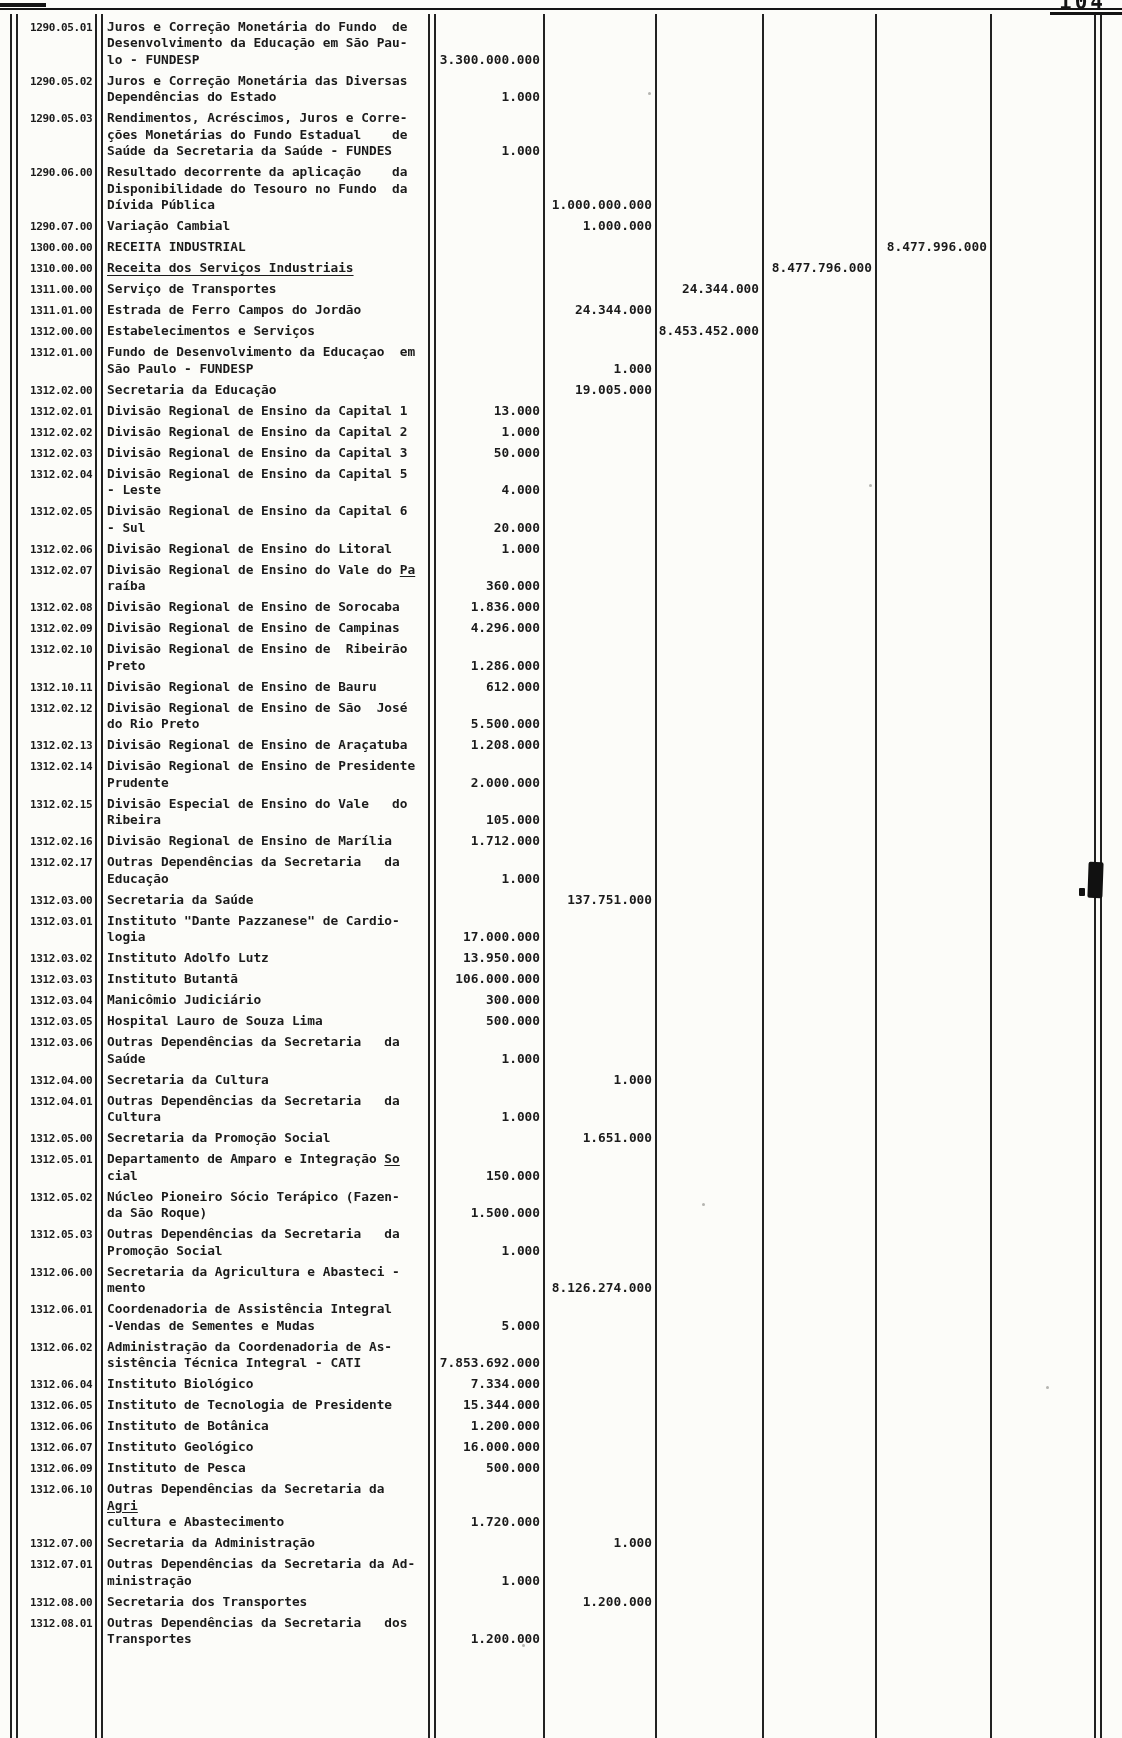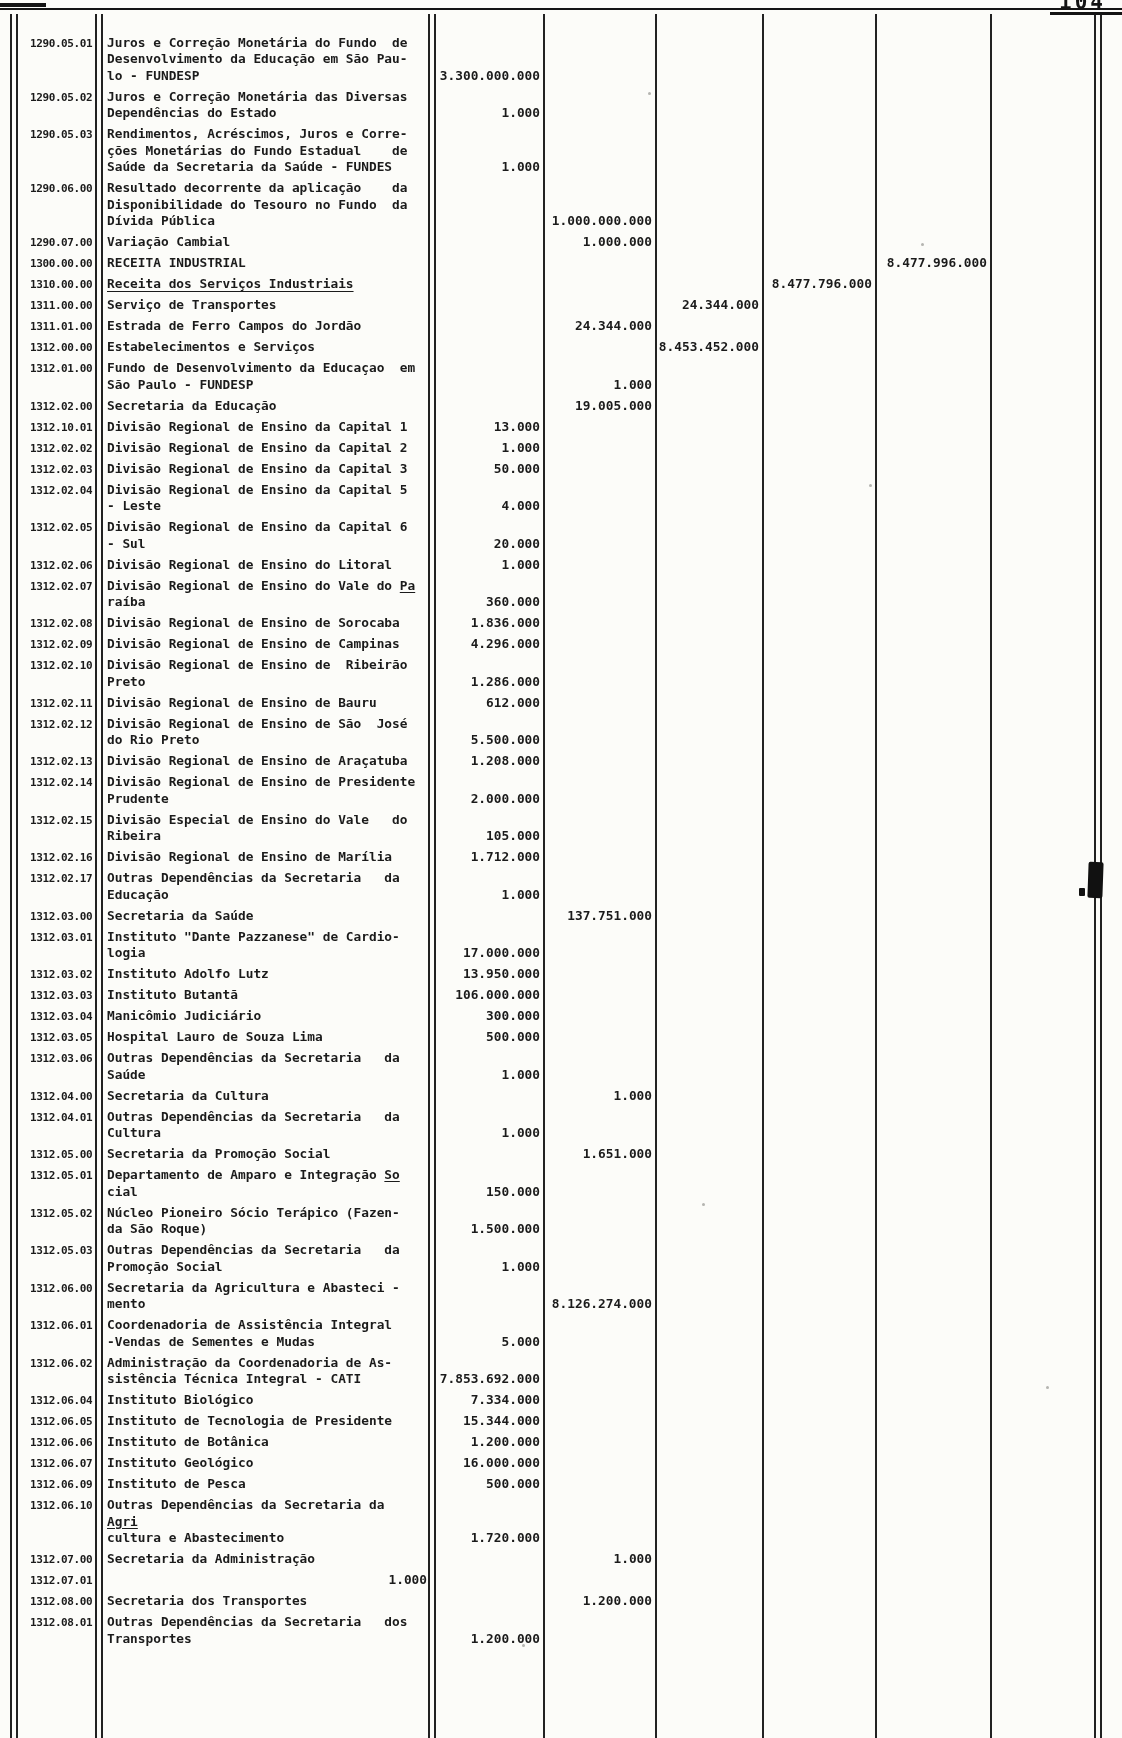--- a/index.html
+++ b/index.html
@@ -17,21 +17,21 @@
   .page-number{
     position:absolute;top:-10px;right:16px;font-size:21px;letter-spacing:3px;color:#141414;
   }
   
   .sheet{position:absolute;left:10px;top:14px;width:1092px;height:1724px;}
   .vline{position:absolute;top:0;bottom:0;background:#161616;width:2px;opacity:.95;}
   .vline.dbl{
     width:8px;background:transparent;
     border-left:2px solid #161616;border-right:2px solid #161616;box-sizing:border-box;
   }
-  .rows{position:absolute;left:0;top:16px;width:1085px;}
+  .rows{position:absolute;left:0;top:0;width:1085px;}
   .row{
     display:grid;
     grid-template-columns:85px 335px 113px 112px 107px 113px 115px 105px;
     align-items:end;
     padding-top:4.5px;
   }
   .cell{min-height:1px;}
   .code{
     font-size:11px;letter-spacing:-0.4px;padding-left:20px;align-self:start;
     white-space:nowrap;padding-top:2px;
@@ -184,21 +184,21 @@
         <div class="cell code">1312.02.00</div>
         <div class="cell desc">Secretaria da Educação</div>
         <div class="cell val"></div>
         <div class="cell val">19.005.000</div>
         <div class="cell val"></div>
         <div class="cell val"></div>
         <div class="cell val"></div>
         <div class="cell val"></div>
       </div>
       <div class="row">
-        <div class="cell code">1312.10.01</div>
+        <div class="cell code">1312.02.01</div>
         <div class="cell desc">Divisão Regional de Ensino da Capital 1</div>
         <div class="cell val">13.000</div>
         <div class="cell val"></div>
         <div class="cell val"></div>
         <div class="cell val"></div>
         <div class="cell val"></div>
         <div class="cell val"></div>
       </div>
       <div class="row">
         <div class="cell code">1312.02.02</div>
@@ -288,21 +288,21 @@
         <div class="cell desc">Divisão Regional de Ensino de  Ribeirão
 Preto</div>
         <div class="cell val">1.286.000</div>
         <div class="cell val"></div>
         <div class="cell val"></div>
         <div class="cell val"></div>
         <div class="cell val"></div>
         <div class="cell val"></div>
       </div>
       <div class="row">
-        <div class="cell code">1312.02.11</div>
+        <div class="cell code">1312.10.11</div>
         <div class="cell desc">Divisão Regional de Ensino de Bauru</div>
         <div class="cell val">612.000</div>
         <div class="cell val"></div>
         <div class="cell val"></div>
         <div class="cell val"></div>
         <div class="cell val"></div>
         <div class="cell val"></div>
       </div>
       <div class="row">
         <div class="cell code">1312.02.12</div>
@@ -603,20 +603,22 @@
         <div class="cell desc">Secretaria da Administração</div>
         <div class="cell val"></div>
         <div class="cell val">1.000</div>
         <div class="cell val"></div>
         <div class="cell val"></div>
         <div class="cell val"></div>
         <div class="cell val"></div>
       </div>
       <div class="row">
         <div class="cell code">1312.07.01</div>
+        <div class="cell desc">Outras Dependências da Secretaria da Ad-
+ministração</div>
         <div class="cell val">1.000</div>
         <div class="cell val"></div>
         <div class="cell val"></div>
         <div class="cell val"></div>
         <div class="cell val"></div>
         <div class="cell val"></div>
       </div>
       <div class="row">
         <div class="cell code">1312.08.00</div>
         <div class="cell desc">Secretaria dos Transportes</div>

